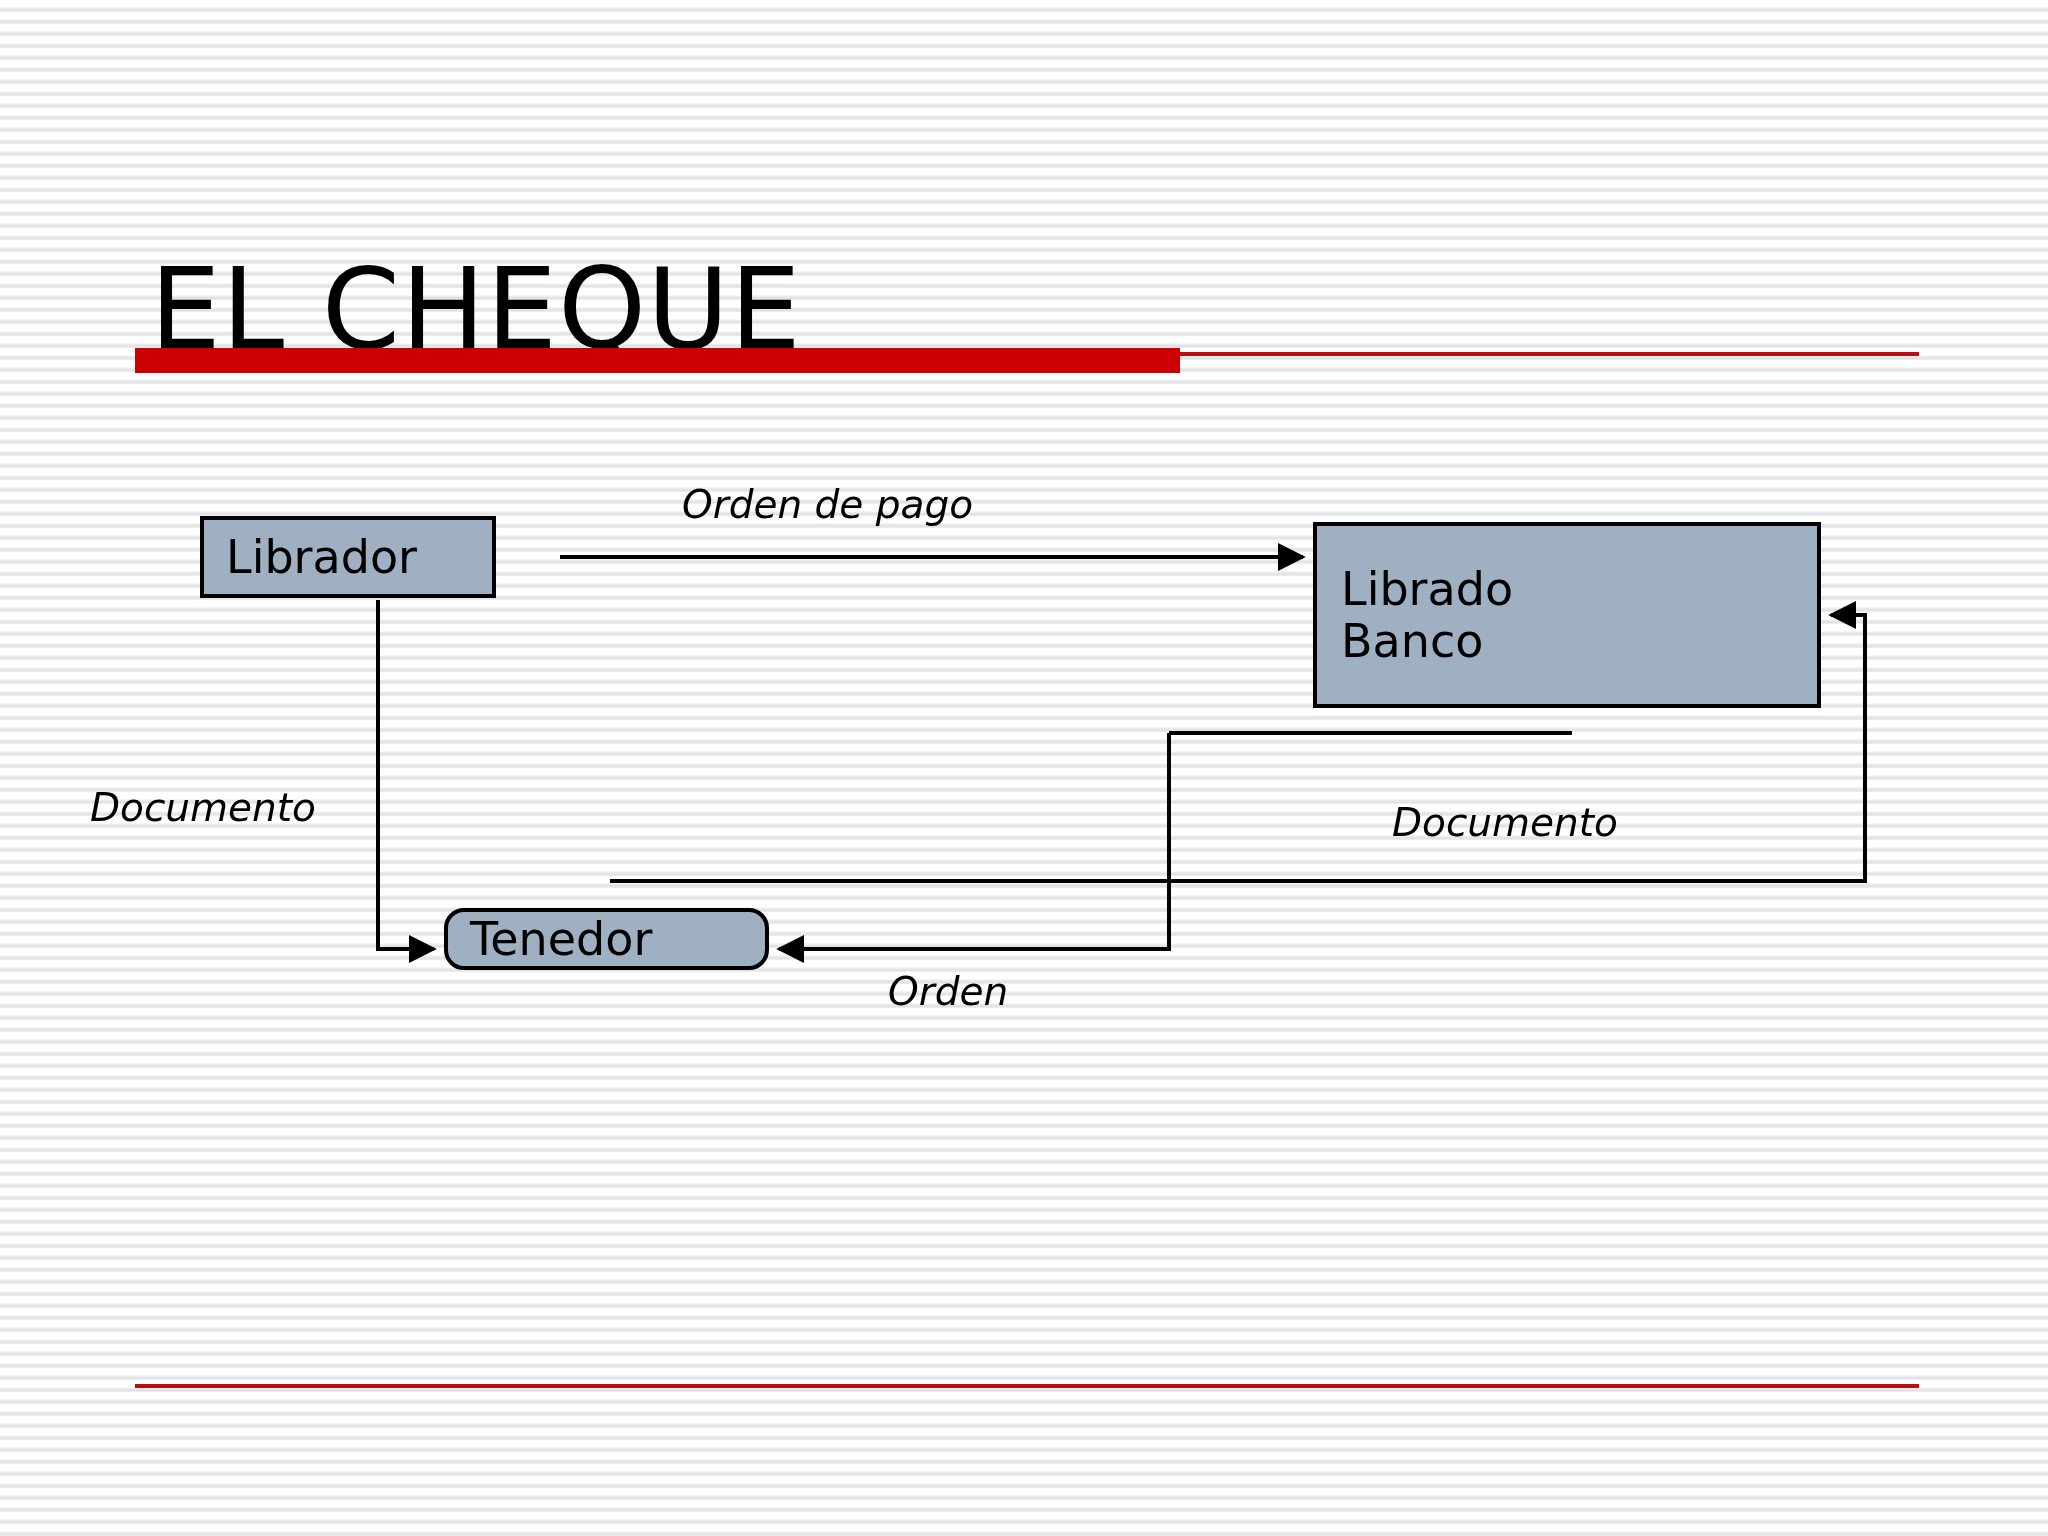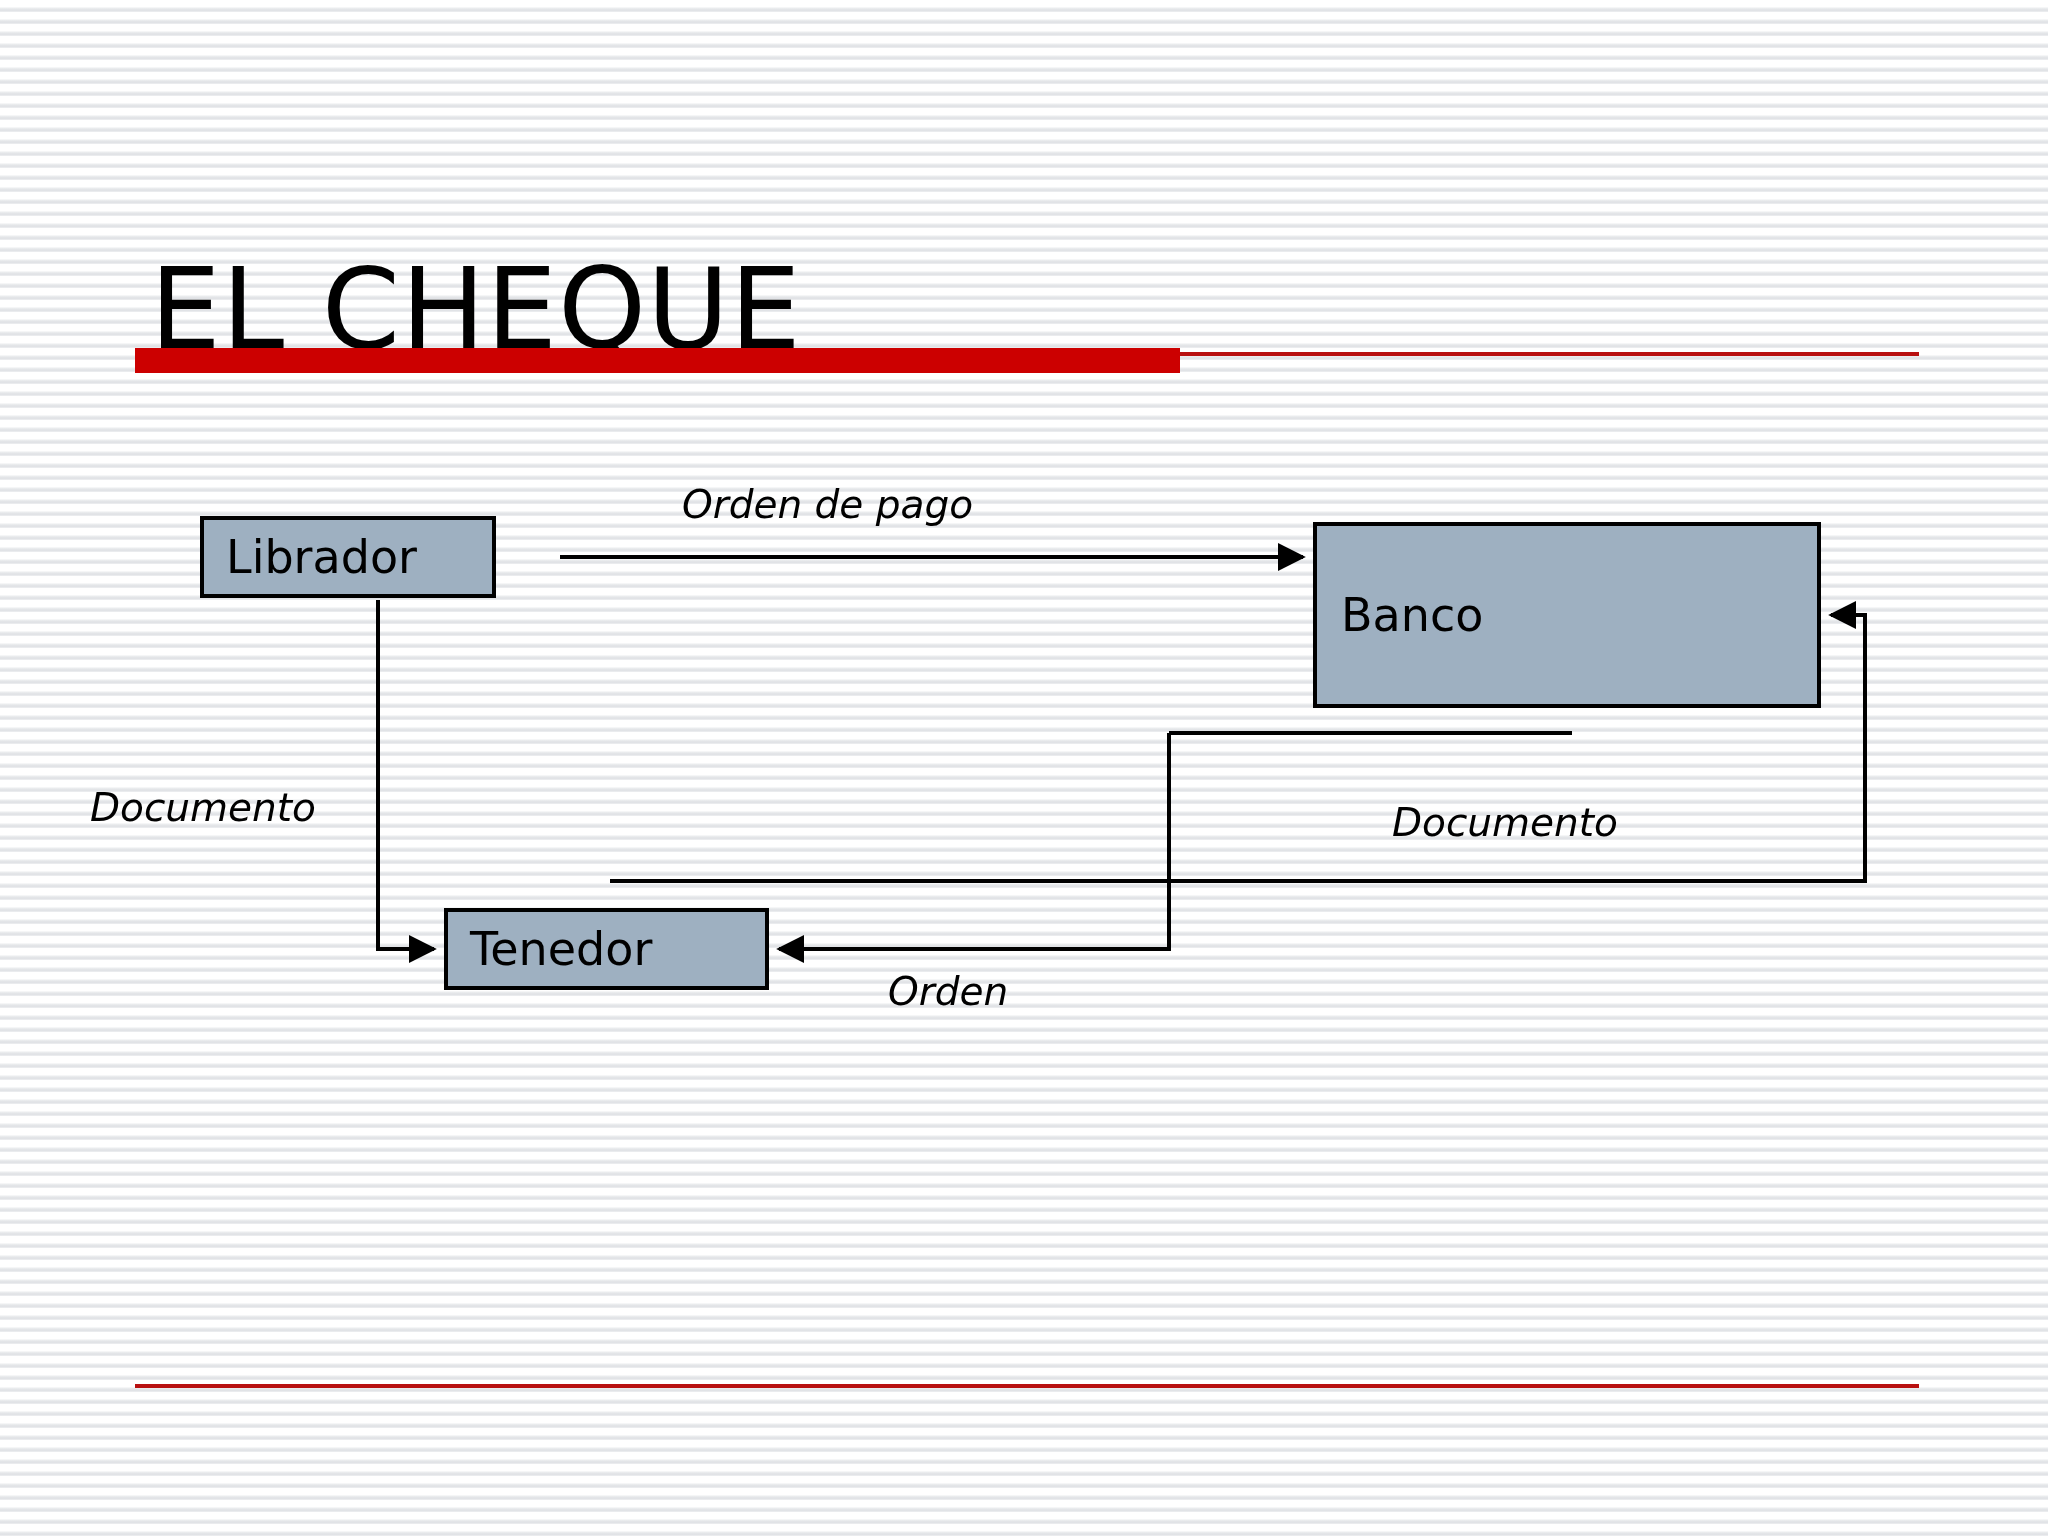--- a/index.html
+++ b/index.html
@@ -111,21 +111,22 @@
     width: 508px;
     height: 186px;
   }
   #node-librado .node-line { padding: 0 0 0 24px; }
   #node-librado .node-line + .node-line { margin-top: 6px; }
 
   #node-tenedor {
     left: 444px;
     top: 908px;
     width: 325px;
-    height: 82px;
+    height: 62px;
+    border-radius: 20px;
   }
 
   .edge-label {
     position: absolute;
     font-size: 39px;
     line-height: 1.0;
     color: #000000;
     white-space: nowrap;
     font-style: italic;
   }
@@ -172,20 +173,21 @@
       <line x1="1169" y1="733" x2="1572" y2="733" stroke="#000000" stroke-width="4"></line>
 
       <polyline points="610,881 1865,881 1865,615 1831,615" fill="none" stroke="#000000" stroke-width="4" marker-end="url(#arrow-r)"></polyline>
     </svg>
 
     <div class="node" id="node-librador">
       <span class="node-line">Librador</span>
     </div>
 
     <div class="node" id="node-librado">
+      <span class="node-line">Librado</span>
       <span class="node-line">Banco</span>
     </div>
 
     <div class="node" id="node-tenedor">
       <span class="node-line">Tenedor</span>
     </div>
 
     <div class="edge-label" id="label-orden">Orden de pago</div>
     <div class="edge-label" id="label-doc-left">Documento</div>
     <div class="edge-label" id="label-pago">Orden</div>

